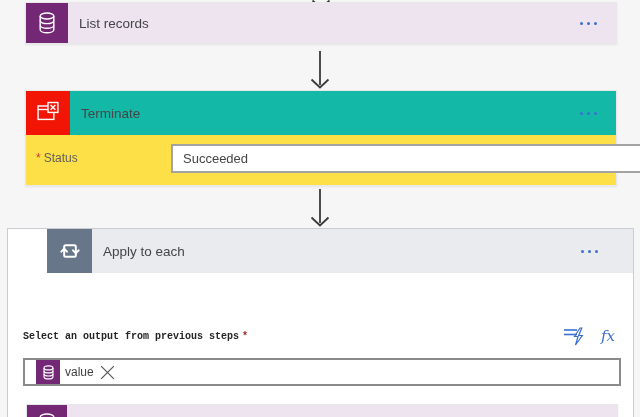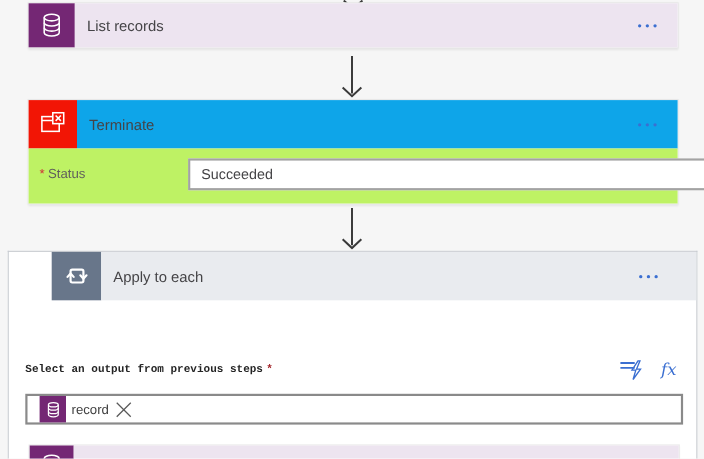--- a/index.html
+++ b/index.html
@@ -23,39 +23,39 @@
     flex:0 0 auto; display:flex; align-items:center; justify-content:center;
   }
   .icon-purple { background:#742774; }
   .icon-red    { background:#F21505; }
   .icon-slate  { background:#68768A; }
   .card-header {
     flex:1 1 auto; display:flex; align-items:center;
     padding-left:11px;
   }
   .hdr-purple { background:#EDE4F0; }
-  .hdr-pink   { background:#0ea5e9; }
+  .hdr-pink   { background:#14b8a6; }
   .hdr-slate  { background:#E9EBEF; }
   .card-title { font-size:13.5px; color:#454447; }
 
   .menu-dots {
     margin-left:auto; display:flex; gap:4px; align-items:center;
     padding:6px 0; cursor:pointer;
   }
   .menu-dots i {
     width:3px; height:3px; border-radius:50%;
     background:#3B6FD1; display:block;
   }
   .mr-card  { margin-right:19px; }
   .mr-scope { margin-right:35px; }
 
   
   .terminate-card { flex-direction:column; }
   .t-top { display:flex; height:44px; }
-  .t-body { position:relative; flex:1; background:#bef264; }
+  .t-body { position:relative; flex:1; background:#fde047; }
   .field-label { position:absolute; left:10px; top:16px; font-size:12px; color:#605e5c; }
   .req { color:#D13438; margin-right:3px; }
   .dropdown {
     position:absolute; left:145px; top:9px; width:520px; height:29px;
     background:#fff; border:2px solid #a3a3a3;
     display:flex; align-items:center; padding:0 10px;
     font-size:13px; color:#454447; cursor:pointer;
   }
   .dropdown .chev { margin-left:auto; margin-right:10px; }
 
@@ -207,21 +207,21 @@
           <span class="token-icon">
             <svg viewBox="0 0 24 24" width="17" height="17">
                 <g fill="none" stroke="#fff" stroke-width="1.6">
               <ellipse cx="12" cy="5.5" rx="6.3" ry="2.8"></ellipse>
               <path d="M5.7 5.5 V18.2 c0 1.55 2.82 2.8 6.3 2.8 s6.3 -1.25 6.3 -2.8 V5.5"></path>
               <path d="M5.7 9.8 c0 1.55 2.82 2.8 6.3 2.8 s6.3 -1.25 6.3 -2.8"></path>
               <path d="M5.7 14.1 c0 1.55 2.82 2.8 6.3 2.8 s6.3 -1.25 6.3 -2.8"></path>
             </g>
               </svg>
           </span>
-          <span class="token-label">record</span>
+          <span class="token-label">value</span>
           <span class="token-x">
             <svg width="17" height="17" viewBox="0 0 16 16">
               <line x1="2" y1="2" x2="14" y2="14" stroke="#595959" stroke-width="1.1"></line>
               <line x1="14" y1="2" x2="2" y2="14" stroke="#595959" stroke-width="1.1"></line>
             </svg>
           </span>
         </span>
       </div>
 
       <div class="card" style="left:18px; top:131px; width:592px; height:40px;">

